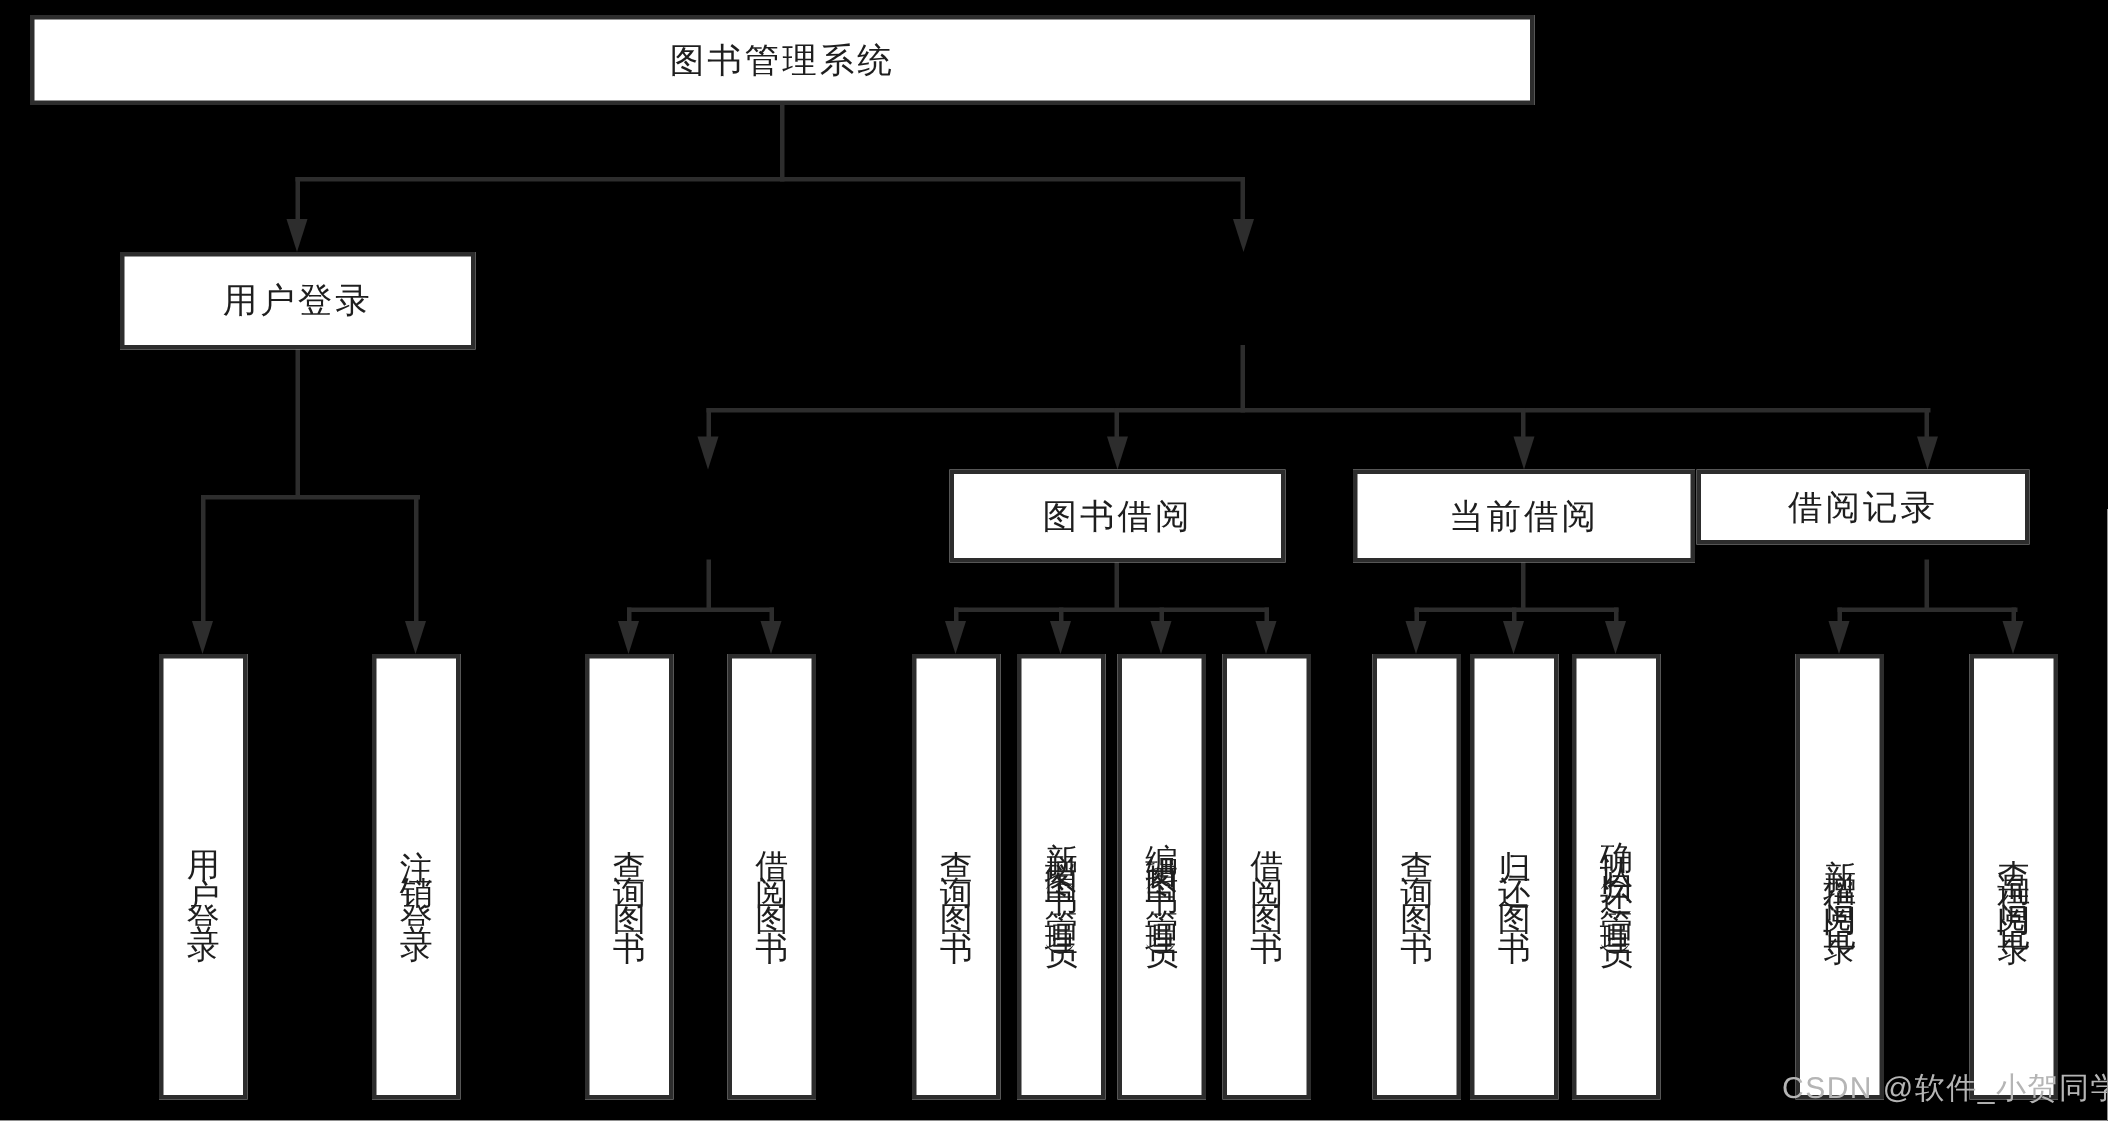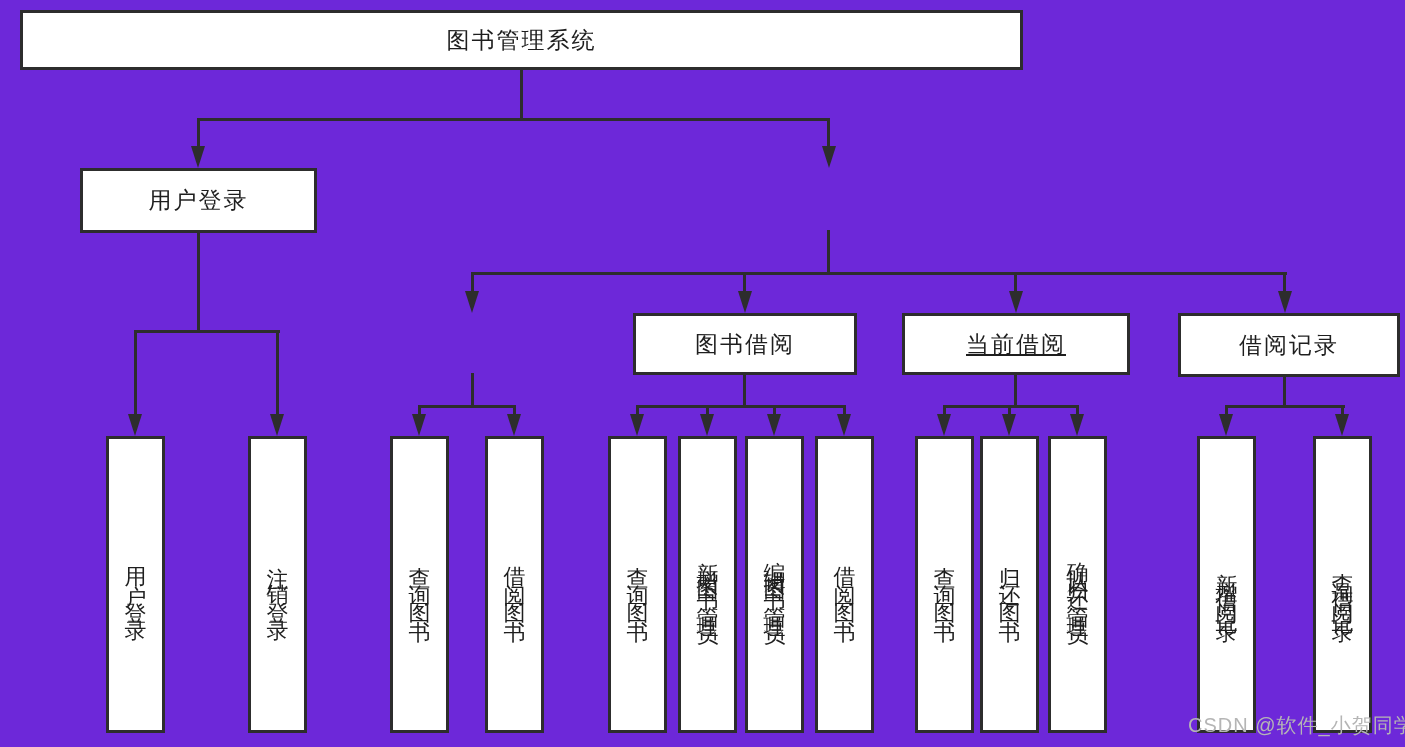--- a/index.html
+++ b/index.html
@@ -1,17 +1,17 @@
 <!DOCTYPE html>
 <html><head>
 <meta charset="utf-8">
 <style>
   html,body { margin:0; padding:0; background:#ffffff; }
   .stage {
-    position:relative; width:1405px; height:747px; background:#6d28d9;
+    position:relative; width:1405px; height:747px; background:#000000;
     font-family:"Liberation Sans","DejaVu Sans",sans-serif; overflow:hidden;
   }
   .node {
     position:absolute; background:#ffffff; border:3px solid #2d2d2d;
     box-sizing:border-box; display:flex; align-items:center; justify-content:center;
     color:#1e1e1e; z-index:2;
   }
   .hnode { font-size:23px; letter-spacing:2px; white-space:nowrap; }
   .vnode { font-size:22px; }
   .vnode .vt {
@@ -43,25 +43,25 @@
   <div class="node hnode" style="left:80px;top:168px;width:237px;height:65px;">
     <span>用户登录</span>
   </div>
 
 
 
   <div class="node hnode" style="left:633px;top:313px;width:224px;height:62px;justify-content:center;">
     <span>图书借阅</span>
   </div>
 
-  <div class="node hnode" style="left:902px;top:313px;width:228px;height:62px;text-decoration:underline;">
+  <div class="node hnode" style="left:902px;top:313px;width:228px;height:62px;">
     <span>当前借阅</span>
   </div>
 
-  <div class="node hnode" style="left:1178px;top:313px;width:222px;height:64px;">
+  <div class="node hnode" style="left:1131px;top:313px;width:222px;height:50px;">
     <span>借阅记录</span>
   </div>
 
   <div class="node vnode" style="left:106px;top:436px;width:59px;height:297px;">
     <span class="vt loose">用户登录</span>
   </div>
 
   <div class="node vnode" style="left:248px;top:436px;width:59px;height:297px;">
     <span class="vt loose">注销登录</span>
   </div>

